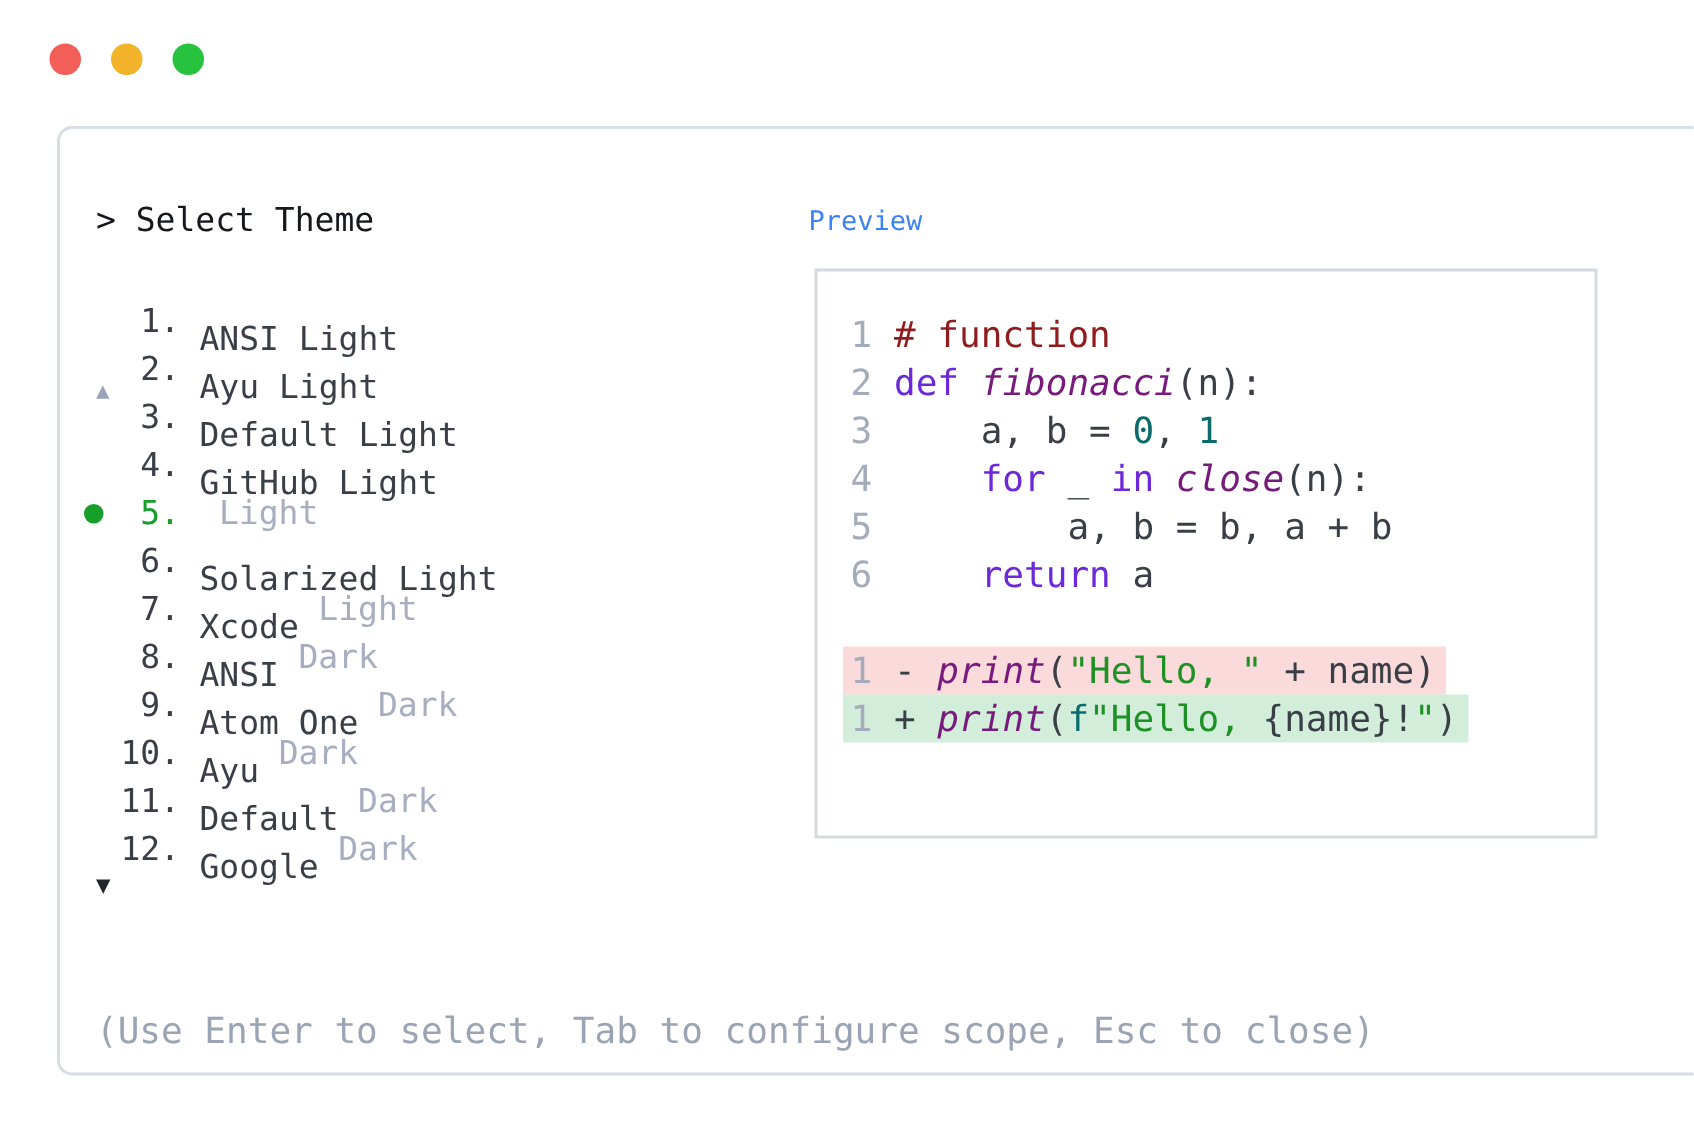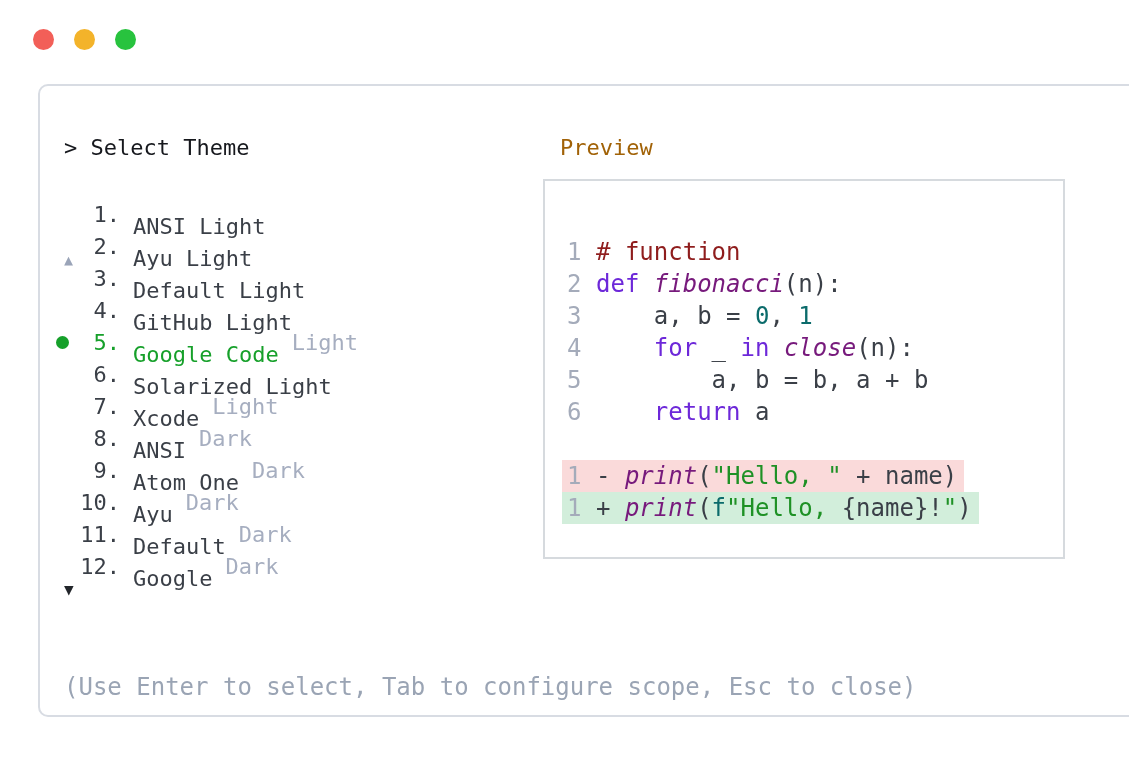--- a/index.html
+++ b/index.html
@@ -13,22 +13,22 @@
   .dot.red{background:#f25f58;}
   .dot.yellow{background:#f3b32a;}
   .dot.green{background:#28c33e;}
   
   .panel{
     position:absolute;left:38px;top:84px;width:1120px;height:633px;
     border:2px solid #d8dce3;border-radius:10px;background:#ffffff;box-sizing:border-box;
   }
   .prompt-row{position:absolute;left:24px;top:46px;height:32px;line-height:32px;
     font-size:22px;color:#16181d;white-space:pre;}
-  .preview-label{position:absolute;left:520px;top:46px;height:32px;line-height:32px;
-    font-size:22px;color:#a16207;}
+  .preview-label{position:absolute;left:499px;top:46px;height:32px;line-height:32px;
+    font-size:18px;color:#3b82f6;}
   .scroll-up{position:absolute;left:24px;top:158px;height:32px;line-height:32px;
     font-size:15px;color:#9aa4b8;}
   .scroll-down{position:absolute;left:24px;top:488px;height:32px;line-height:32px;
     font-size:16px;color:#22252a;}
   
   .theme-list{position:absolute;left:16px;top:112px;list-style:none;margin:0;padding:0;}
   .theme-row{display:flex;align-items:center;height:32px;font-size:22px;color:#3a3f47;}
   .bullet-cell{width:22px;display:flex;align-items:center;}
   .bullet-dot{width:13px;height:13px;border-radius:50%;background:#16a02a;display:none;}
   .theme-row.selected .bullet-dot{display:block;}
@@ -36,21 +36,21 @@
   .name-cell{white-space:pre;margin-top:24px;}
   .dim-cell{white-space:pre;color:#a6aec0;margin-left:13px;}
   .theme-row.selected .num-cell,
   .theme-row.selected .name-cell{color:#16a02a;}
   
   .help{position:absolute;left:24px;top:557px;height:32px;line-height:32px;
     font-size:24px;color:#9aa4b4;white-space:pre;margin-top:28px;}
   
   .preview-box{
     position:absolute;left:503px;top:93px;width:522px;height:380px;
-    border:2px solid #d6dade;background:#ffffff;box-sizing:border-box;padding-top:55px;
+    border:2px solid #d6dade;background:#ffffff;box-sizing:border-box;padding-top:26px;
   }
   .code-line{height:32px;line-height:32px;font-size:24px;white-space:pre;padding-left:22px;}
   .code-line.blank{padding-left:0;}
   .lineno{color:#a4abba;display:inline-block;min-width:15px;margin-right:14px;white-space:pre;}
   .code-line span{white-space:pre;}
   .c-plain{color:#3a3f47;}
   .c-comment{color:#8f1d1d;}
   .c-kw{color:#6d28d9;}
   .c-fn{color:#771a7c;font-style:italic;}
   .c-num{color:#0b6b6b;}
@@ -100,21 +100,20 @@
       <span class="bullet-cell"></span>
       <span class="num-cell">4.</span>
       <span class="name-cell">GitHub Light</span>
       <span class="dim-cell"></span>
     </li>
     <li class="theme-row selected">
       <span class="bullet-cell">
           <span class="bullet-dot"></span>
         </span>
       <span class="num-cell">5.</span>
-      <span class="name-cell">Google Code</span>
       <span class="dim-cell">Light</span>
     </li>
     <li class="theme-row">
       <span class="bullet-cell"></span>
       <span class="num-cell">6.</span>
       <span class="name-cell">Solarized Light</span>
       <span class="dim-cell"></span>
     </li>
     <li class="theme-row">
       <span class="bullet-cell"></span>

